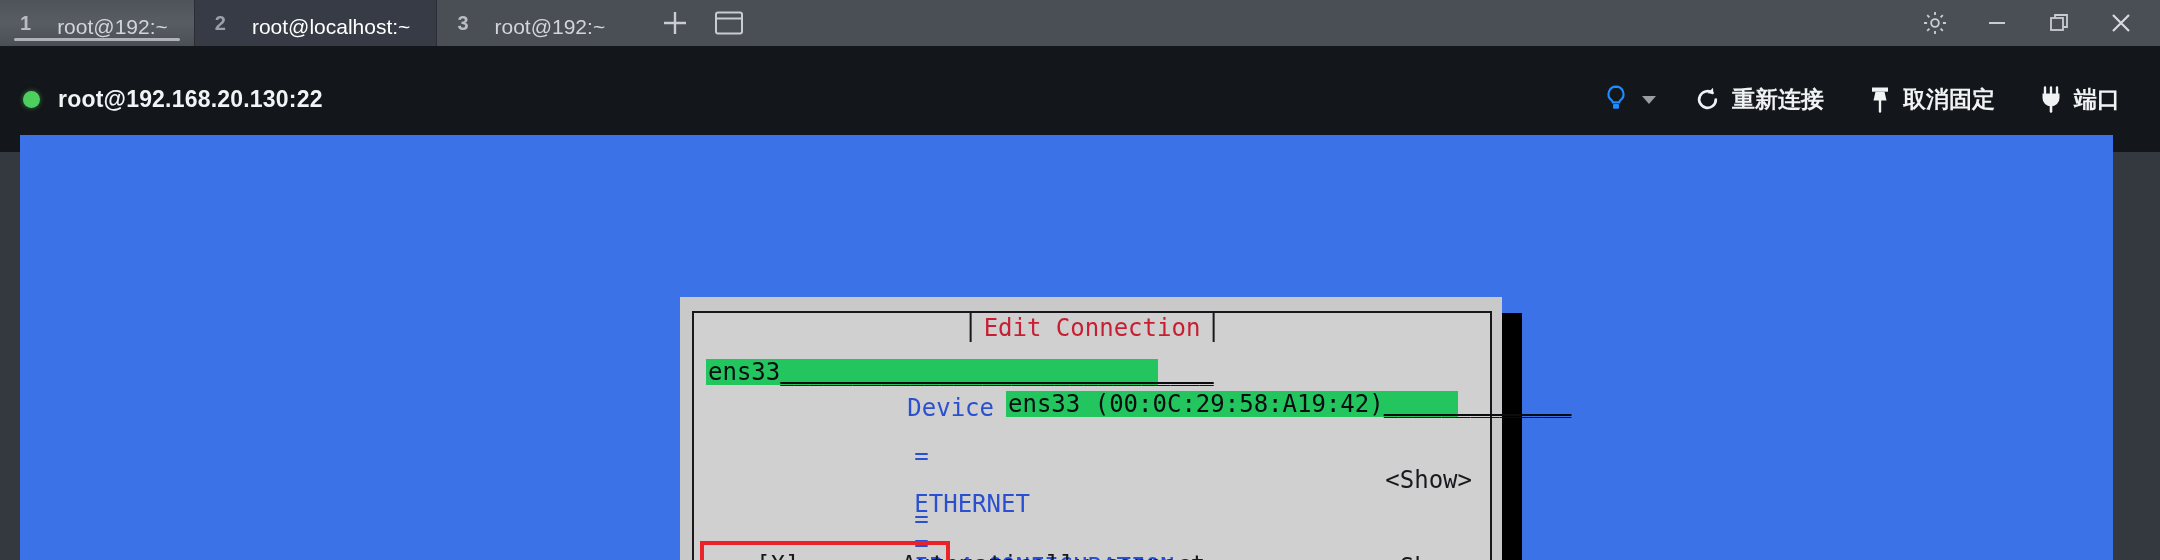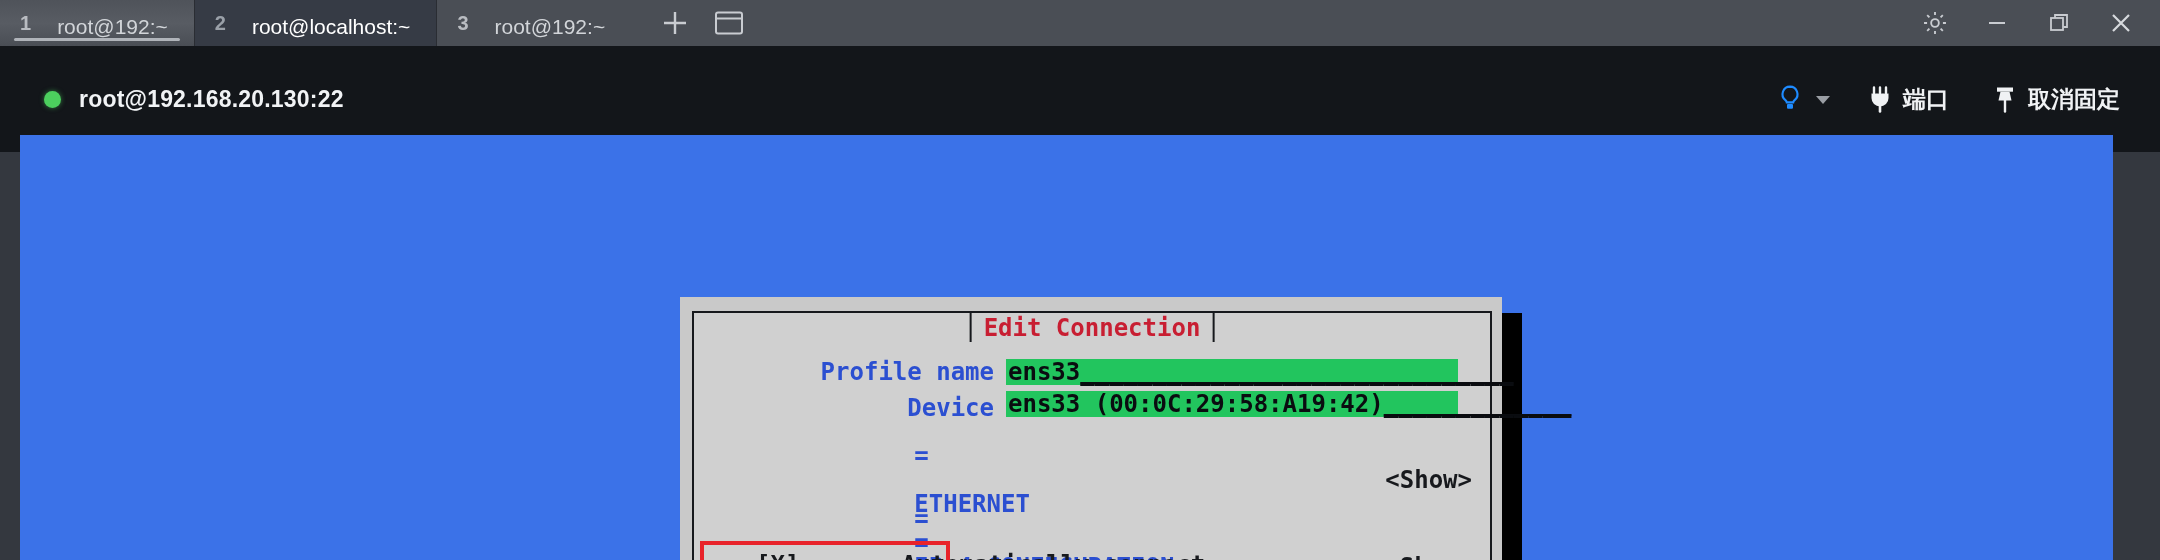--- a/index.html
+++ b/index.html
@@ -84,21 +84,21 @@
   .win-ctrls .icon-btn { width: 62px; height: 46px; }
 
   
   .toolbar {
     position: absolute; left: 0; top: 46px;
     width: 2160px; height: 106px;
     background: #13161a;
     display: flex;
     align-items: center;
     box-sizing: border-box;
-    padding: 0 18px 0 44px;
+    padding: 0 18px 0 23px;
   }
   .sess {
     display: flex; align-items: center; gap: 18px;
   }
   .dot {
     width: 17px; height: 17px; border-radius: 50%;
     background: #4ccf5e;
     box-shadow: 0 0 5px rgba(76,207,94,.55);
   }
   .sess-title {
@@ -126,21 +126,20 @@
   .tb-bulb { padding: 6px 14px; }
 
   
   .terminal {
     position: absolute;
     left: 20px; top: 135px;
     width: 2093px; height: 425px;
     background: #3b72e8;
     overflow: hidden;
     font-family: "DejaVu Sans Mono", "Liberation Mono", monospace;
-    font-weight: bold;
   }
 
   
   .dlg-shadow {
     position: absolute;
     left: 672px; top: 178px;
     width: 830px; height: 440px;
     background: #000000;
   }
   .dlg-outer {
@@ -304,59 +303,67 @@
             <rect x="9.2" y="18.6" width="5.6" height="4.6" rx="1" fill="#1e8bff"></rect>
           </svg>
         </span>
         <span class="glyph">
           <svg width="18" height="14" viewBox="0 0 18 14" aria-hidden="true">
             <path d="M2 4 L16 4 L9 12 Z" fill="#9a9ea4"></path>
           </svg>
         </span>
       </div>
 
-
+      <div class="tb-item">
+        <span class="glyph">
+          <svg width="27" height="27" viewBox="0 0 26 26" aria-hidden="true">
+            <path d="M21 13a8 8 0 1 1-3.2-6.4" fill="none" stroke="#f0f2f4" stroke-width="2.6" stroke-linecap="round"></path>
+            <path d="M18.3 1.8 L18.6 7.4 L13 6.9 Z" fill="#f0f2f4"></path>
+          </svg>
+        </span>
+        <span>重新连接</span>
+      </div>
+
+
+      <div class="tb-item">
+        <span class="glyph">
+          <svg width="24" height="28" viewBox="0 0 22 28" aria-hidden="true">
+            <rect x="3" y="2.5" width="16" height="4.2" fill="#f0f2f4"></rect>
+            <path d="M6.5 6.7 H15.5 L17.5 15.5 H4.5 Z" fill="#f0f2f4"></path>
+            <path d="M11 15.5 V26.5" stroke="#f0f2f4" stroke-width="2.4" stroke-linecap="round"></path>
+          </svg>
+        </span>
+        <span>取消固定</span>
+      </div>
 
       <div class="tb-item">
         <span class="glyph">
           <svg width="24" height="28" viewBox="0 0 22 28" aria-hidden="true">
             <path d="M5 2.5 V8 M11 2.5 V8 M17 2.5 V8" stroke="#f0f2f4" stroke-width="2.4" stroke-linecap="round"></path>
             <path d="M2.5 8.5 H19.5 V13 a8.5 8.5 0 0 1-8.5 8.5 A8.5 8.5 0 0 1 2.5 13 Z" fill="#f0f2f4"></path>
             <path d="M11 21.5 V26.5" stroke="#f0f2f4" stroke-width="2.6" stroke-linecap="round"></path>
           </svg>
         </span>
         <span>端口</span>
       </div>
-
-      <div class="tb-item">
-        <span class="glyph">
-          <svg width="24" height="28" viewBox="0 0 22 28" aria-hidden="true">
-            <rect x="3" y="2.5" width="16" height="4.2" fill="#f0f2f4"></rect>
-            <path d="M6.5 6.7 H15.5 L17.5 15.5 H4.5 Z" fill="#f0f2f4"></path>
-            <path d="M11 15.5 V26.5" stroke="#f0f2f4" stroke-width="2.4" stroke-linecap="round"></path>
-          </svg>
-        </span>
-        <span>取消固定</span>
-      </div>
     </div>
   </div>
 
   <div class="terminal">
 
     <div class="dlg-shadow"></div>
 
     <div class="dlg-outer">
       <div class="dlg-inner">
 
         <div class="dlg-title">Edit Connection</div>
 
         <div class="dlg-body">
 
           <div class="row" style="left:0px; top:46px; width:100%;">
-            <span class="lbl-blue" style="width:300px; text-align:right; display:inline-block;">Profile name</span>
             <span style="width:12px;"></span>
             <span class="field" style="width:452px;"><span>ens33</span><span class="caretline">______________________________</span></span>
           </div>
 
           <div class="row" style="left:0px; top:75px; width:100%;">
             <span class="lbl-blue" style="width:300px; text-align:right; display:inline-block;margin-top:8px;">Device</span>
             <span style="width:12px;"></span>
             <span class="field" style="width:452px;"><span>ens33 (00:0C:29:58:A19:42)</span><span class="caretline">_____________</span></span>
           </div>
 

